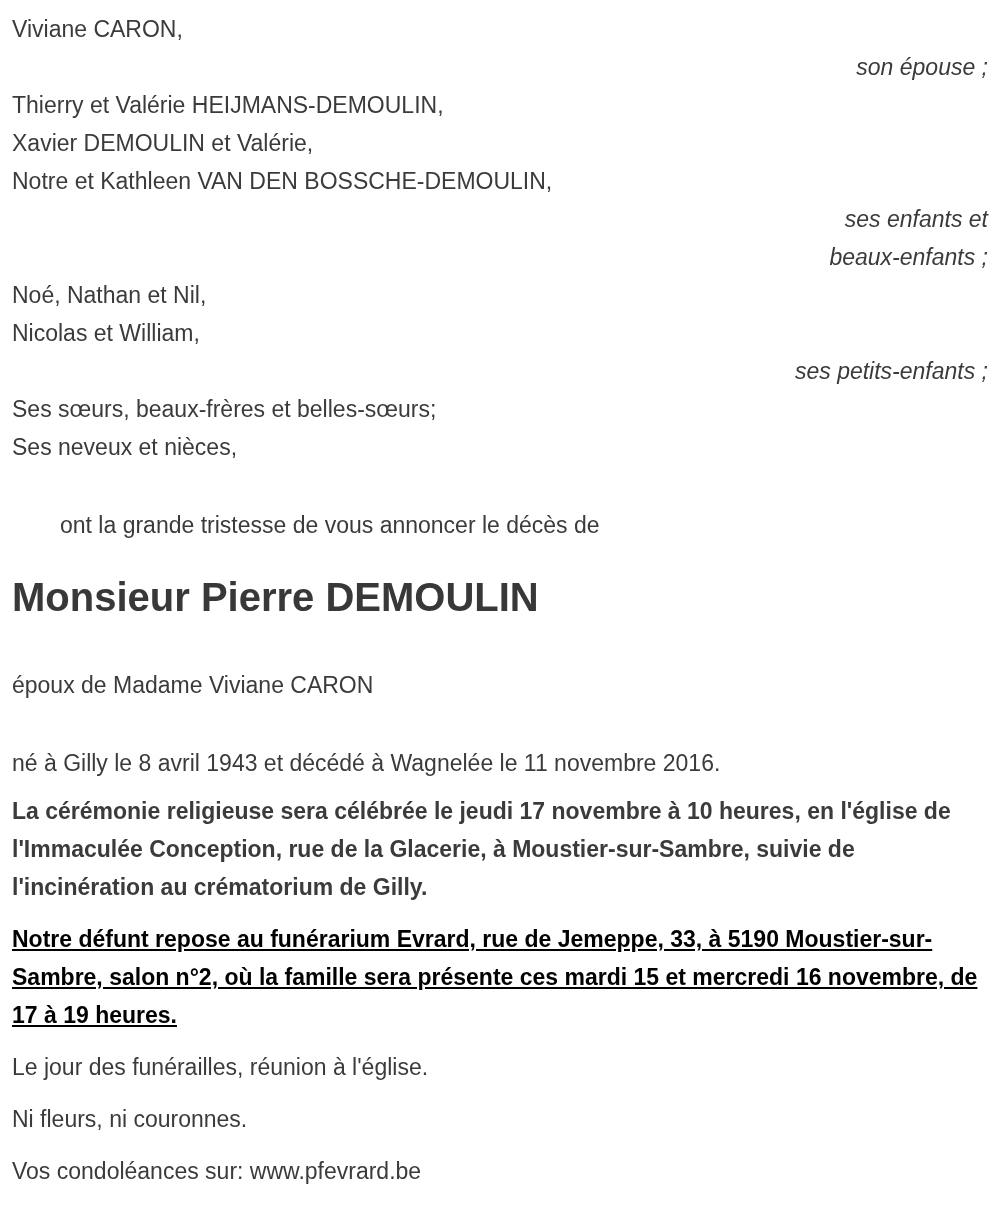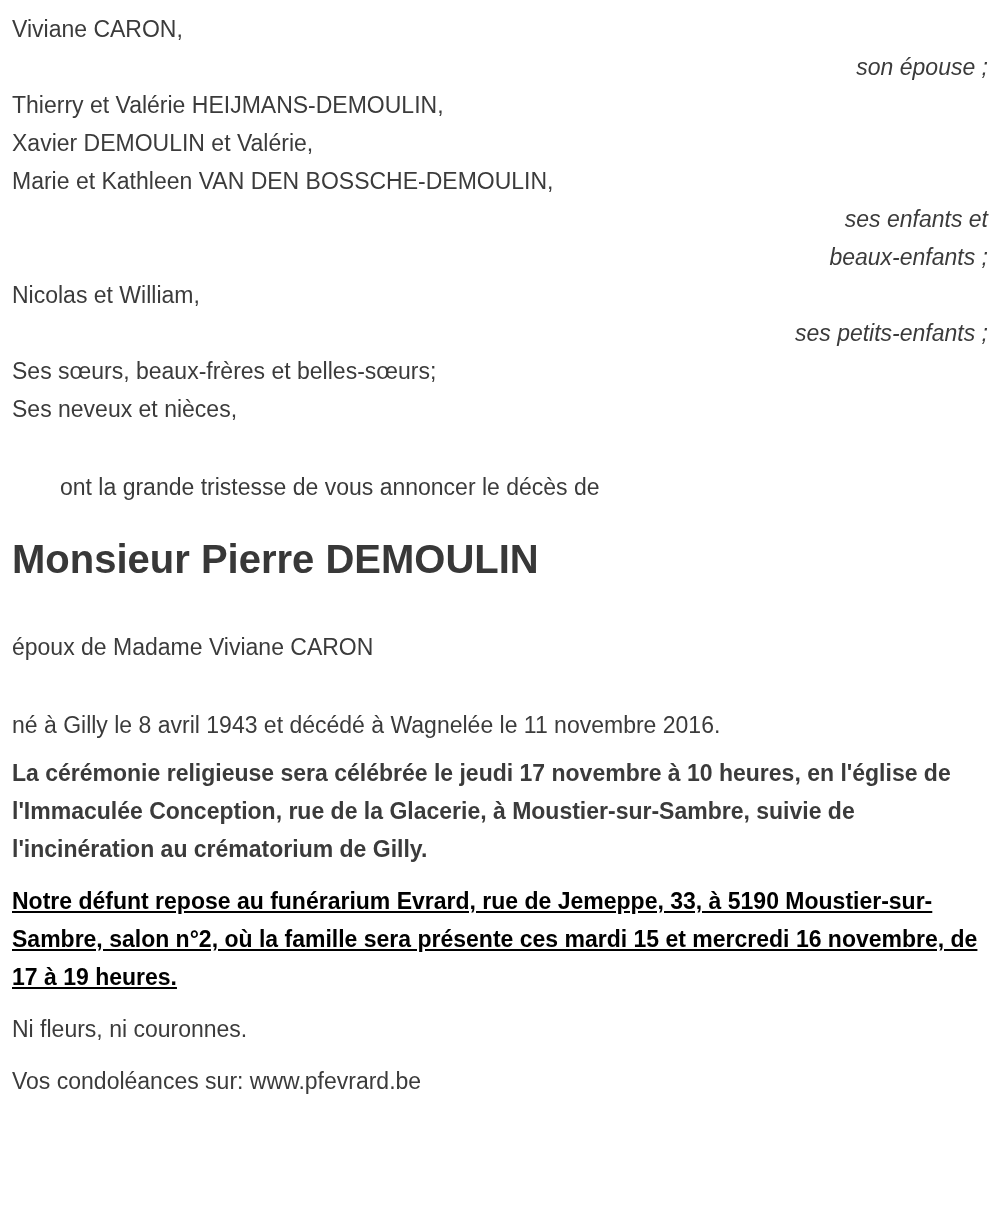--- a/index.html
+++ b/index.html
@@ -45,40 +45,42 @@
 </head>
 <body>
 
 <div class="page">
 
   <p>Viviane CARON,</p>
   <p class="relation">son épouse ;</p>
 
   <p>Thierry et Valérie HEIJMANS-DEMOULIN,</p>
   <p>Xavier DEMOULIN et Valérie,</p>
-  <p>Marie et Kathleen VAN DEN BOSSCHE-DEMOULIN,</p>
+  <p>Notre et Kathleen VAN DEN BOSSCHE-DEMOULIN,</p>
   <p class="relation">ses enfants et</p>
   <p class="relation">beaux-enfants ;</p>
 
+  <p>Noé, Nathan et Nil,</p>
   <p>Nicolas et William,</p>
   <p class="relation">ses petits-enfants ;</p>
 
   <p>Ses sœurs, beaux-frères et belles-sœurs;</p>
   <p>Ses neveux et nièces,</p>
 
   <p class="announcement">ont la grande tristesse de vous annoncer le décès de</p>
 
   <p class="deceased-title">Monsieur Pierre DEMOULIN</p>
 
   <p class="spouse-of">époux de Madame Viviane CARON</p>
 
   <p class="life-dates">né à Gilly le 8 avril 1943 et décédé à Wagnelée le 11 novembre 2016.</p>
 
   <p class="para">La cérémonie religieuse sera célébrée le jeudi 17 novembre à 10 heures, en l'église de l'Immaculée Conception, rue de la Glacerie, à Moustier-sur-Sambre, suivie de l'incinération au crématorium de Gilly.</p>
 
   <p class="bold-para">Notre défunt repose au funérarium Evrard, rue de Jemeppe, 33, à 5190 Moustier-sur-Sambre, salon n°2, où la famille sera présente ces mardi 15 et mercredi 16 novembre, de 17 à 19 heures.</p>
 
+  <p class="single-line">Le jour des funérailles, réunion à l'église.</p>
 
   <p class="single-line">Ni fleurs, ni couronnes.</p>
 
   <p class="single-line">Vos condoléances sur: www.pfevrard.be</p>
 
 </div>
 
 </body></html>

